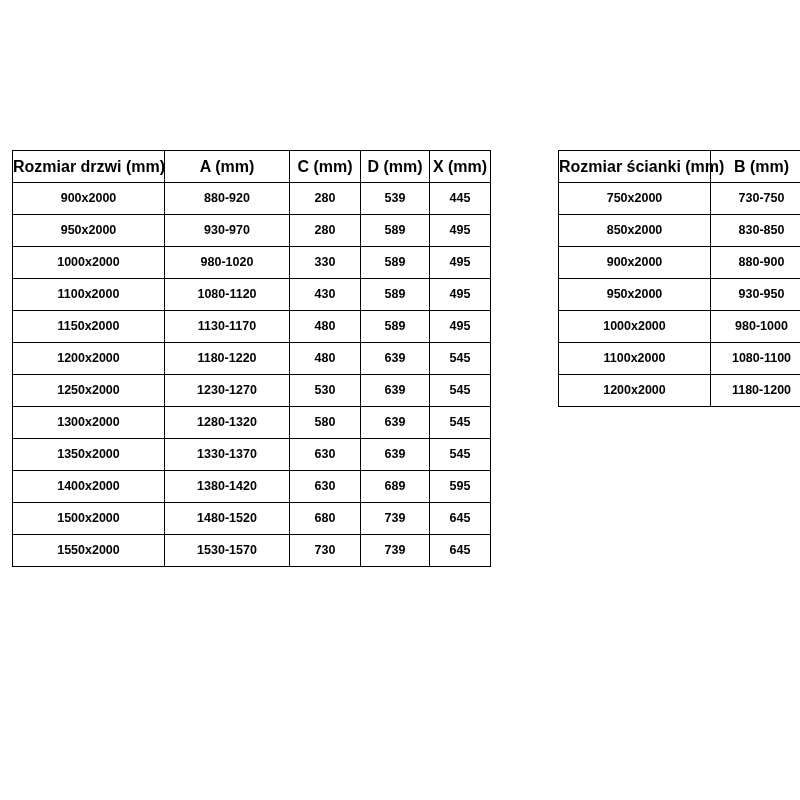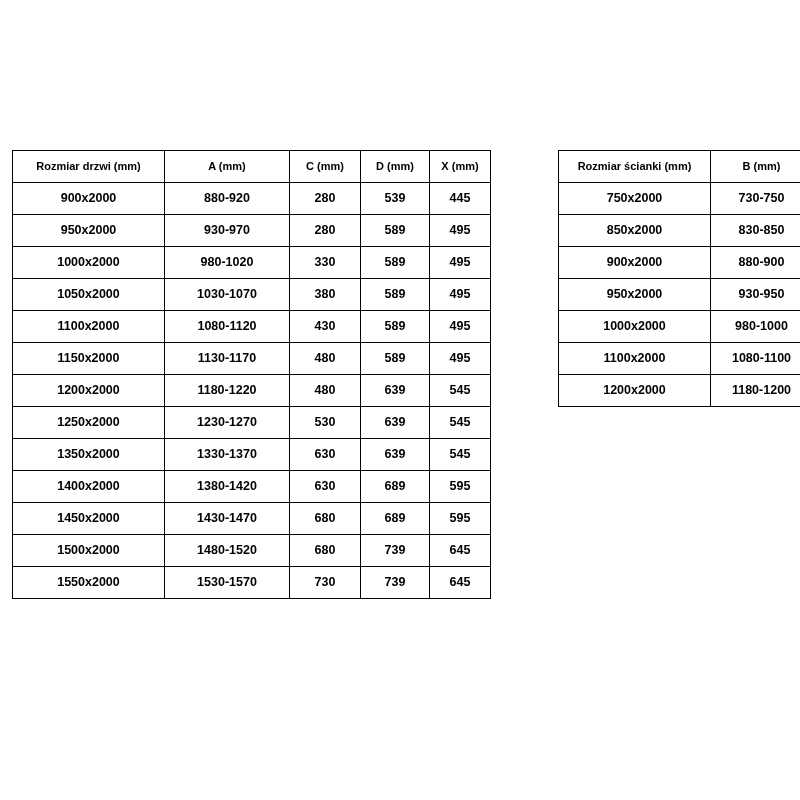--- a/index.html
+++ b/index.html
@@ -32,21 +32,21 @@
     text-align: center;
     vertical-align: middle;
     font-size: 12.5px;
     font-weight: bold;
     padding: 0;
     height: 31px;
     line-height: 31px;
     white-space: nowrap;
   }
   table.spec th {
-    font-size: 11px;
+    font-size: 16px;
   }
 
   
   #doors-table {
     position: absolute;
     left: 12px;
     top: 150px;
     width: 478px;
   }
   #doors-table col.c0 { width: 152px; }
@@ -103,27 +103,20 @@
         <td>495</td>
       </tr>
       <tr>
         <td>1000x2000</td>
         <td>980-1020</td>
         <td>330</td>
         <td>589</td>
         <td>495</td>
       </tr>
       <tr>
-        <td>1050x2000</td>
-        <td>1030-1070</td>
-        <td>380</td>
-        <td>589</td>
-        <td>495</td>
-      </tr>
-      <tr>
         <td>1100x2000</td>
         <td>1080-1120</td>
         <td>430</td>
         <td>589</td>
         <td>495</td>
       </tr>
       <tr>
         <td>1150x2000</td>
         <td>1130-1170</td>
         <td>480</td>
@@ -138,37 +131,37 @@
         <td>545</td>
       </tr>
       <tr>
         <td>1250x2000</td>
         <td>1230-1270</td>
         <td>530</td>
         <td>639</td>
         <td>545</td>
       </tr>
       <tr>
+        <td>1300x2000</td>
+        <td>1280-1320</td>
+        <td>580</td>
+        <td>639</td>
+        <td>545</td>
+      </tr>
+      <tr>
         <td>1350x2000</td>
         <td>1330-1370</td>
         <td>630</td>
         <td>639</td>
         <td>545</td>
       </tr>
       <tr>
         <td>1400x2000</td>
         <td>1380-1420</td>
         <td>630</td>
-        <td>689</td>
-        <td>595</td>
-      </tr>
-      <tr>
-        <td>1450x2000</td>
-        <td>1430-1470</td>
-        <td>680</td>
         <td>689</td>
         <td>595</td>
       </tr>
       <tr>
         <td>1500x2000</td>
         <td>1480-1520</td>
         <td>680</td>
         <td>739</td>
         <td>645</td>
       </tr>

